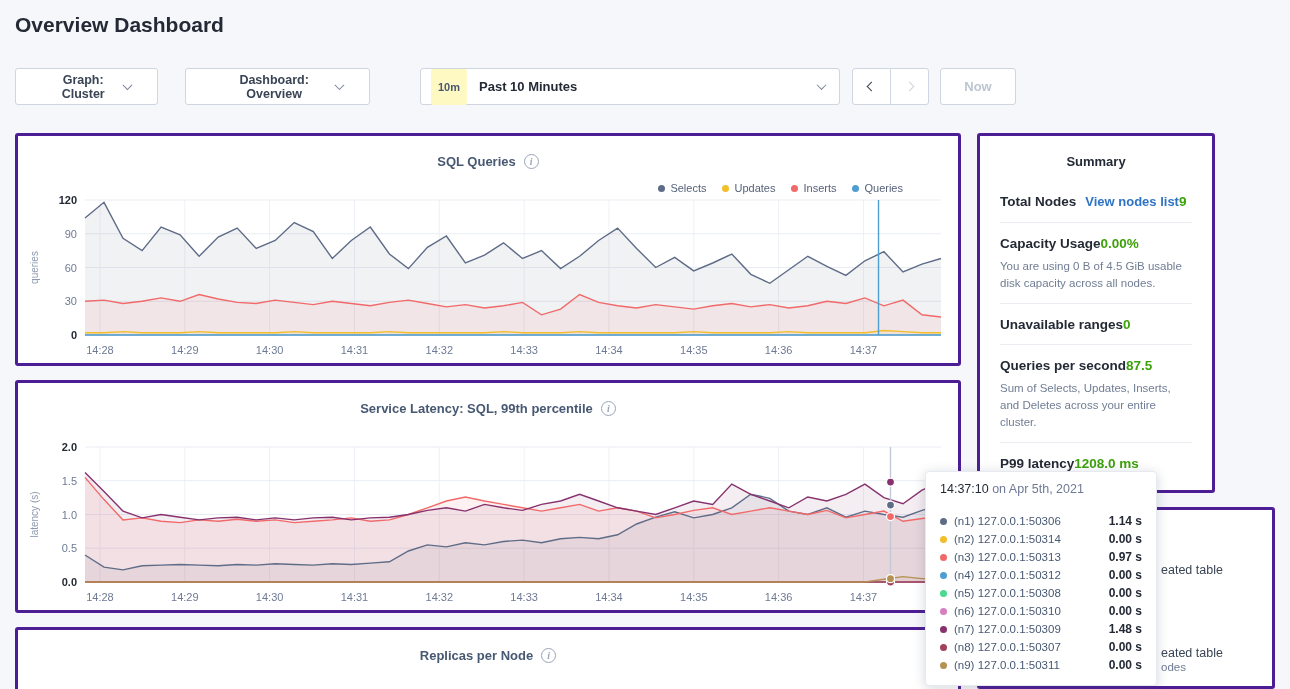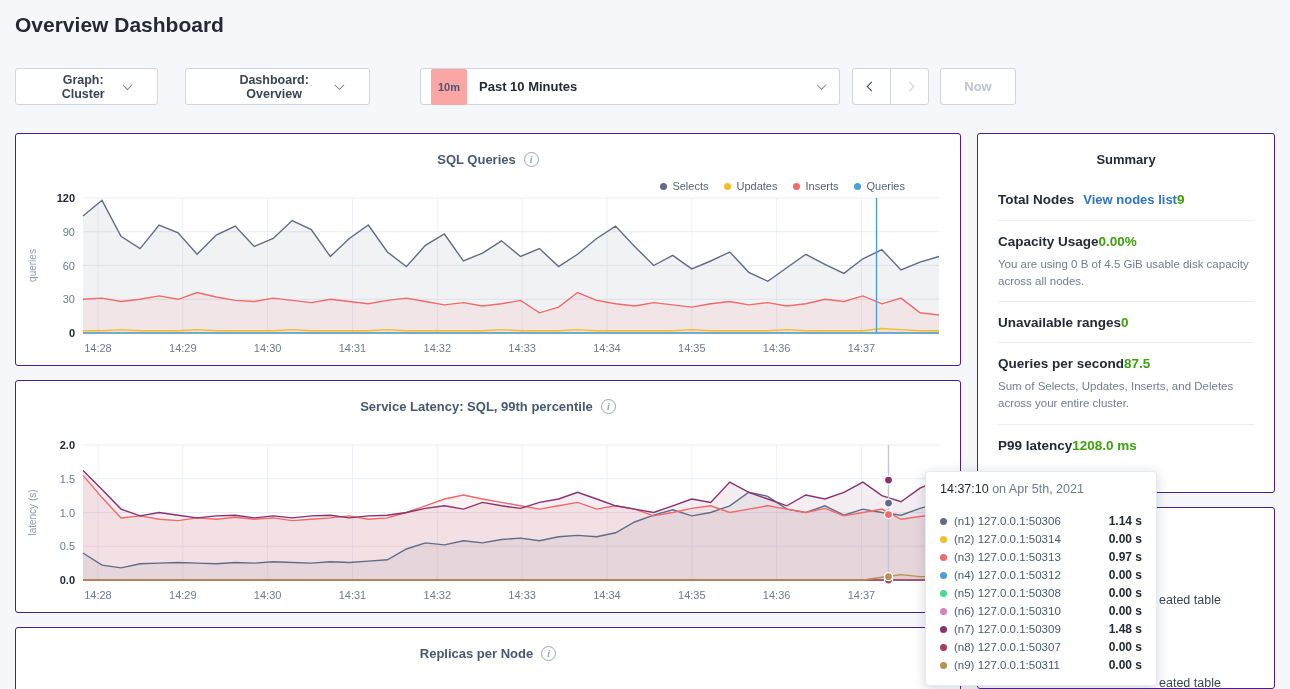--- a/index.html
+++ b/index.html
@@ -15,64 +15,64 @@
         justify-content:space-between; padding:0 26px; font-size:12.5px; font-weight:700; color:#394455; }
   .dd1 { left:15px; width:143px; }
   .dd2 { left:185px; width:185px; }
   .chev { display:inline-block; width:7px; height:7px; border-right:1.5px solid #7b879c;
           border-bottom:1.5px solid #7b879c; transform:rotate(45deg) translate(-1px,-1px); }
   .chev-left  { transform:rotate(135deg); border-color:#394455; }
   .chev-right { transform:rotate(-45deg); border-color:#ccd3de; }
 
   .time-picker { position:absolute; left:420px; top:68px; width:420px; height:37px;
                  display:flex; align-items:center; padding:0 14px 0 10px; }
-  .time-badge { background:#fca5a5; color:#475872; font-size:11px; font-weight:700;
+  .time-badge { background:#fef9c3; color:#475872; font-size:11px; font-weight:700;
                 border-radius:2px; padding:12px 7px; }
   .time-label { margin-left:12px; font-size:13px; font-weight:700; color:#242a35; }
   .time-picker .chev { margin-left:auto; }
 
   .pager { position:absolute; left:852px; top:68px; display:flex; }
   .pager-btn { width:39px; height:37px; display:inline-flex; align-items:center; justify-content:center; }
   .pager-btn.prev { border-radius:3px 0 0 3px; }
   .pager-btn.next { border-radius:0 3px 3px 0; margin-left:-1px; }
   .now-btn { position:absolute; left:940px; top:68px; width:76px; height:37px;
              font-size:13px; font-weight:700; color:#bdc5d2; }
 
   
-  .card { position:absolute; background:#fff; border:1px solid #4c1d95; border-radius:3px; }
+  .card { position:absolute; background:#fff; border:3px solid #4c1d95; border-radius:3px; }
   .card-sql      { left:15px;  top:133px; width:946px; height:233px; }
   .card-latency  { left:15px;  top:380px; width:946px; height:233px; }
   .card-replicas { left:15px;  top:627px; width:946px; height:120px; }
   .chart-title-row { position:absolute; top:18px; left:0; right:0; display:flex;
                      justify-content:center; align-items:center; gap:8px;
                      font-size:13px; font-weight:700; color:#475872; }
   .info-icon { width:15px; height:15px; border:1.5px solid #9aa5b8; border-radius:50%;
                color:#9aa5b8; font-family:"Liberation Serif",serif; font-style:italic;
                font-size:10px; font-weight:700; display:inline-flex; align-items:center;
                justify-content:center; cursor:pointer; }
   .legend { position:absolute; top:46px; right:55px; display:flex; gap:16px; }
   .legend-item { display:flex; align-items:center; gap:5px; font-size:11px; color:#56627a; }
   .legend-dot { width:7px; height:7px; border-radius:50%; }
   .chart-plot { position:absolute; left:0; top:56px; width:944px; height:176px; cursor:crosshair; }
 
   
-  .summary-card { left:977px; top:133px; width:298px; height:360px; }
+  .summary-card { left:977px; top:133px; width:238px; height:360px; }
   .summary-title { text-align:center; padding:18px 0 10px; font-size:13px; font-weight:700; color:#242a35; }
   .summary-body { padding:0 20px; }
   .srow { padding:13px 0 12px; border-top:1px solid #e9edf2; }
   .srow:first-child { border-top:none; }
   .srow-top { display:flex; align-items:baseline; }
   .srow-label { font-size:13.5px; font-weight:700; color:#242a35; }
   .srow-link { color:#2f74c4; font-size:13px; font-weight:700; margin-left:9px; text-decoration:none; cursor:pointer; }
   .srow-value { color:#3da10b; font-size:13.5px; font-weight:700; white-space:nowrap; }
   .srow-desc { margin-top:7px; font-size:11.5px; color:#707d93; line-height:1.45; }
 
   
   .events-card { left:977px; top:507px; width:298px; height:182px; }
-  .event-frag { position:absolute; font-size:12.5px; color:#394455; white-space:nowrap;margin-top:32px; }
+  .event-frag { position:absolute; font-size:12.5px; color:#394455; white-space:nowrap; }
   .event-frag.f1 { left:181px; top:53px; }
   .event-frag.f2 { left:181px; top:136px; }
   .event-frag.f3 { left:181px; top:151px; font-size:11.5px; color:#6e7a94; }
 
   
   .tooltip { position:absolute; left:925px; top:471px; width:232px; background:#fff;
              border:1px solid #e6eaf0; border-radius:4px; padding:10px 14px 11px;
              box-shadow:0 2px 12px rgba(60,70,90,.22); z-index:10; }
   .tt-head { font-size:12.5px; color:#242a35; margin-bottom:16px; }
   .tt-head .suffix { color:#6e7a94; }

